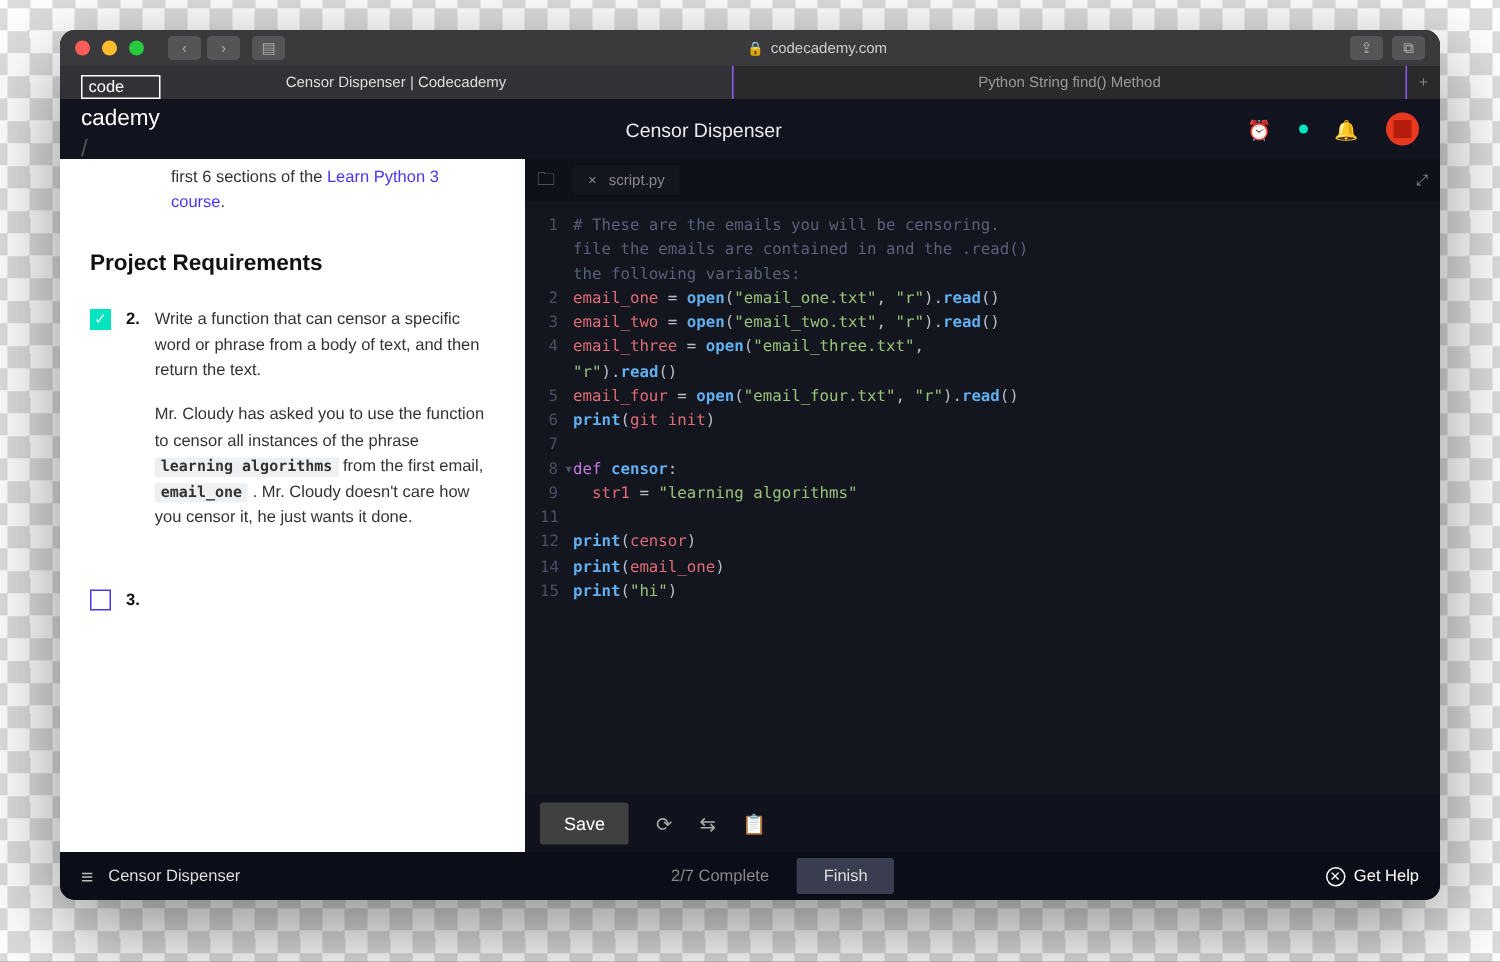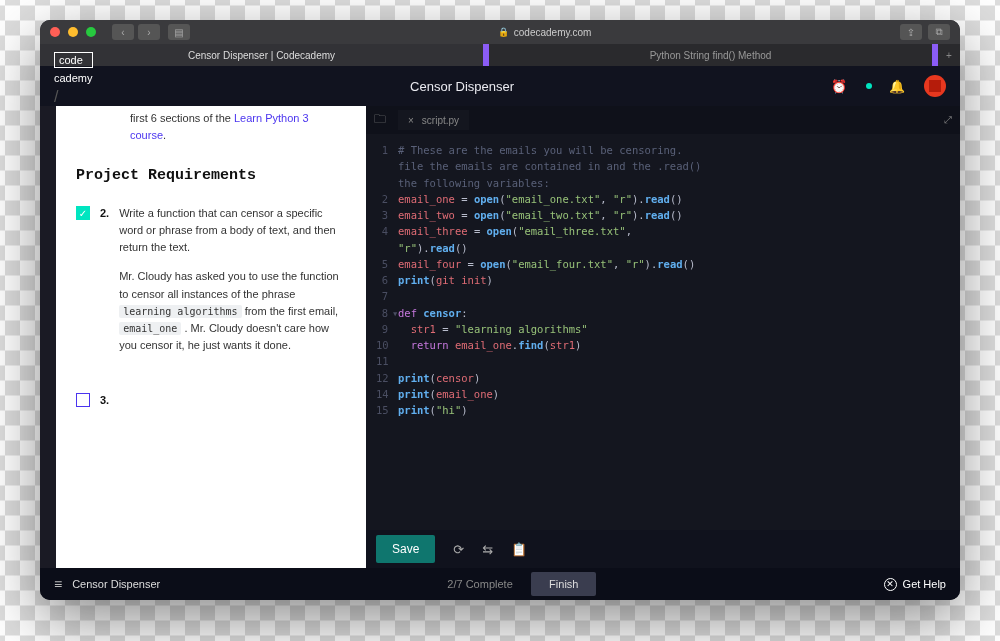--- a/index.html
+++ b/index.html
@@ -32,71 +32,70 @@
   .dot { width: 10px; height: 10px; border-radius: 50%; }
   .dot.red{background:#ff5f56}.dot.yellow{background:#ffbd2e}.dot.green{background:#27c93f}
   .tb-nav { display:flex; gap:4px; margin-left:8px; }
   .tb-btn { width:22px; height:16px; background:#555; border-radius:3px; display:flex;align-items:center;justify-content:center;color:#aaa;font-size:10px;}
   .tb-addr { flex:1; display:flex; align-items:center; justify-content:center; color:#ccc; font-size:10px; gap:4px;}
   .lock{font-size:9px;}
   .tb-right { display:flex; gap:6px; }
   .tabstrip {
     height: 22px; background:#2a2a2d; display:flex; font-size:10px; color:#999;
   }
-  .tab { flex:1; display:flex; align-items:center; justify-content:center; border-right:6px solid #8b5cf6; }
+  .tab { flex:1; display:flex; align-items:center; justify-content:center; border-right:1px solid #8b5cf6; }
   .tab.active{ color:#ddd; background:#323236;}
   .newtab{ width:22px; display:flex;align-items:center;justify-content:center;color:#888;}
   .header {
     height: 40px; background:#11131f; display:flex; align-items:center; padding:0 14px; color:#fff;
   }
   .logo { display:flex; gap:4px;flex-direction:column; }
   .logo-box{ border:1px solid #fff; padding:1px 4px; font-size:11px; font-weight:500;}
-  .logo-text{ font-size:11px; }
+  .logo-text{ font-size:15px; }
   .logo-pro{ font-size:9px; color:#FFD500; letter-spacing:1px; margin-left:2px;font-weight:bold;}
   .htitle{ flex:1; text-align:center; font-size:13px; color:#eaeaf0;}
   .hicons{ display:flex; align-items:center; gap:18px; color:#888; font-size:13px;}
   .cyan-dot{ width:6px;height:6px;border-radius:50%; background:#00e5c0;}
   .avatar{ width:22px;height:22px; background:#e8381f; border-radius:50%; display:flex;align-items:center;justify-content:center; }
   .avatar-inner{ width:12px;height:12px; background:#b51c0b;}
   .main{ flex:1; display:flex; overflow:hidden; }
   .left{
     width:310px; background:#fff; color:#222; font-size:11px; line-height:1.55; overflow:hidden;
     padding: 0 20px;
-    margin-left: 16px;
   }
   .intro{ padding-top:4px; color:#333; margin-left:54px;}
   .intro a{ color:#4b35ef; text-decoration:none;}
-  .section-title{ font-size:15px; font-weight:700; margin:20px 0 18px 0; color:#111;font-family:Liberation Mono, monospace;}
+  .section-title{ font-size:15px; font-weight:700; margin:20px 0 18px 0; color:#111;}
   .req{ display:flex; gap:10px; margin-bottom:26px;}
   .chk{ width:14px; height:14px; flex-shrink:0; border:1px solid #4b35ef; margin-top:1px;}
   .chk.done{ background:#00e5c0; border-color:#00e5c0; display:flex;align-items:center;justify-content:center;color:#fff;font-size:10px;}
   .num{ font-weight:700; color:#111;}
   .req-body{ color:#333;}
   .req-body p{ margin-bottom:12px;}
-  code.inline{ background:#eef0f2; padding:1px 4px; font-size:10px; font-family:Menlo,monospace; border-radius:2px; color:#333;}
+  code.inline{ background:#eef0f2; padding:1px 4px; font-size:10px; font-family:Menlo,monospace; border-radius:2px; color:#333;font-weight:bold;}
   .right{ flex:1; background:#14161f; display:flex; flex-direction:column;}
   .edtabs{ height:28px; background:#0f111a; display:flex; align-items:center; padding:0 8px; gap:12px; color:#888; font-size:10px;}
   .edtabs .folder{ font-size:12px;}
   .file-tab{ display:flex; align-items:center; gap:8px; background:#14161f; padding:4px 10px; border-top:1px solid #14161f;}
   .file-x{ color:#888;}
   .expand{ margin-left:auto; color:#888;}
   .code{
     flex:1; padding:8px 0 8px 10px; font-family:Menlo,Consolas,monospace; font-size:10.5px; line-height:1.55;
     color:#b8bccc; overflow:hidden;
   }
   .ln{ display:flex;}
   .gut{ width:22px; text-align:right; color:#4a4e62; padding-right:10px; flex-shrink:0; user-select:none;}
   .gut.dim{ color:transparent;}
   .c{ flex:1; white-space:pre;}
   .cm{ color:#596078;} .kw{color:#c678dd;} .fn{color:#61afef;font-weight:bold;} .str{color:#98c379;} .id{color:#e06c75;} .op{color:#b8bccc;}
   .fold{ position:absolute; margin-left:-6px; color:#4a4e62;}
   .ed-actions{
     height:38px; background:#10121d; display:flex; align-items:center; padding:0 10px; gap:18px;
   }
-  .save-btn{ background:#0f766e; color:#fff; border:none; padding:7px 16px; font-size:12px; cursor:pointer; border-radius:2px;}
+  .save-btn{ background:#404040; color:#fff; border:none; padding:7px 16px; font-size:12px; cursor:pointer; border-radius:2px;}
   .ed-actions .ic{ color:#aaa; font-size:13px; cursor:pointer;}
   .footer{
     height:32px; background:#0b0d18; color:#bbb; display:flex; align-items:center; padding:0 14px; font-size:11px;
   }
   .footer .menu{ font-size:14px; margin-right:10px;}
   .footer .ftitle{ color:#ddd;}
   .footer .center{ flex:1; text-align:center; color:#888;}
   .finish-btn{ background:#3a3d4f; border:none; color:#ddd; padding:6px 18px; font-size:11px; border-radius:2px;}
   .help{ margin-left:auto; display:flex; align-items:center; gap:6px; color:#fff; font-size:11px;}
   .help-ic{ width:13px;height:13px;border-radius:50%;border:1.5px solid #fff;display:inline-flex;align-items:center;justify-content:center;font-size:9px;}
@@ -227,24 +226,20 @@
           </div>
           <div class="ln">
             <div class="gut">8</div>
             <div class="c"><span class="fold">▾</span><span class="kw">def</span> <span class="fn">censor</span>:</div>
           </div>
           <div class="ln">
             <div class="gut">9</div>
             <div class="c">  <span class="id">str1</span> <span class="op">=</span> <span class="str">"learning algorithms"</span></div>
           </div>
           <div class="ln">
-            <div class="gut">10</div>
-            <div class="c">  <span class="kw">return</span> <span class="id">email_one</span>.<span class="fn">find</span>(<span class="id">str1</span>)</div>
-          </div>
-          <div class="ln">
             <div class="gut">11</div>
             <div class="c"></div>
           </div>
           <div class="ln">
             <div class="gut">12</div>
             <div class="c"><span class="fn">print</span>(<span class="id">censor</span>)</div>
           </div>
           <div class="ln">
             <div class="gut">14</div>
             <div class="c"><span class="fn">print</span>(<span class="id">email_one</span>)</div>

